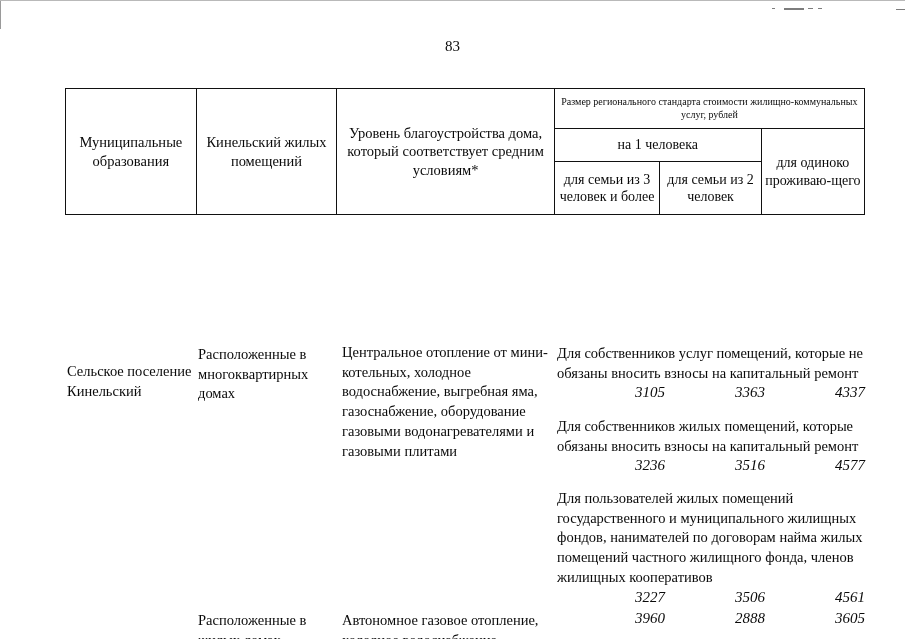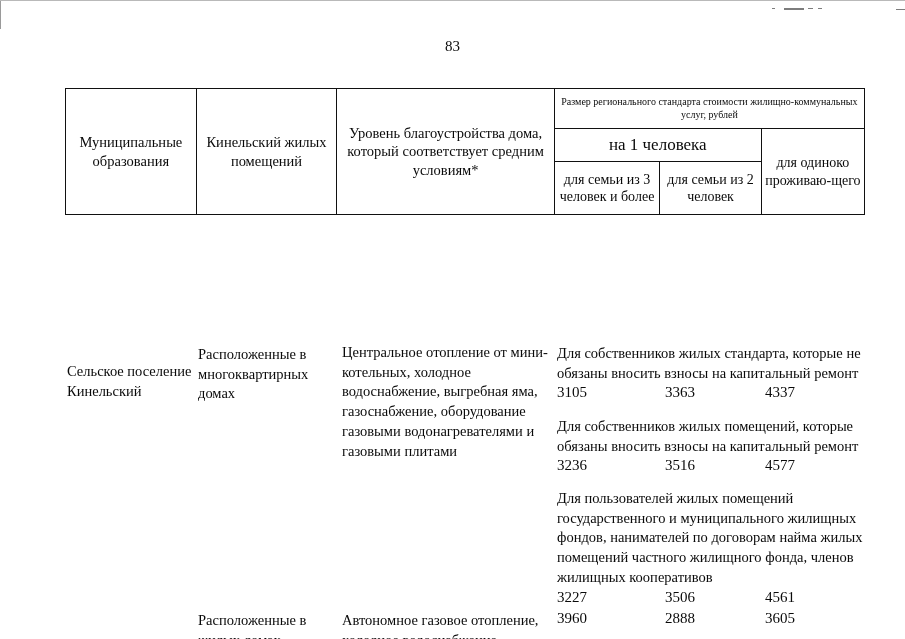--- a/index.html
+++ b/index.html
@@ -101,21 +101,21 @@
     width: 207px;
     border-right: 1.6px solid #111;
     display: flex;
     flex-direction: column;
   }
   .cpp-title {
     box-sizing: border-box;
     height: 33px;
     border-bottom: 1.6px solid #111;
     display: flex; align-items: center; justify-content: center;
-    font-size: 17px;
+    font-size: 14px;
   }
   .cpp-subs {
     flex: 1;
     display: flex;
     align-items: stretch;
   }
   .cpp-sub {
     box-sizing: border-box;
     display: flex; align-items: center; justify-content: center;
     text-align: center;
@@ -153,22 +153,23 @@
     font-size: 14.5px;
     line-height: 1.36;
   }
   .numrow {
     display: flex;
     align-items: baseline;
     font-size: 15px;
     margin-top: 1px;
   }
   .numrow .n {
-    text-align: left;
-    box-sizing: border-box;
+    text-align: right;
+    box-sizing: border-box;
+    font-style: italic;
   }
   .numrow .n1 { width: 108px; }
   .numrow .n2 { width: 100px; }
   .numrow .n3 { width: 100px; }
 </style>
 </head>
 <body>
 
 <div class="scan-edge-top"></div>
 <div class="scan-edge-left"></div>
@@ -220,21 +221,21 @@
 
   <div class="tbody">
 
     <div class="bcell col-muni" style="top:130px;margin-top:17px;">
       <span>Сельское поселение Кинельский</span>
     </div>
     <div class="bcell col-cat" style="top:130px;">Расположенные в многоквартирных домах</div>
     <div class="bcell col-level" style="top:128px;">Центральное отопление от мини-котельных, холодное водоснабжение, выгребная яма, газоснабжение, оборудование газовыми водонагревателями и газовыми плитами</div>
 
     <div class="paygroup" style="top:129px;">
-      <div class="note">Для собственников жилых стандарта, которые не обязаны вносить взносы на капитальный ремонт</div>
+      <div class="note">Для собственников услуг помещений, которые не обязаны вносить взносы на капитальный ремонт</div>
       <div class="numrow">
         <div class="n n1">3105</div>
         <div class="n n2">3363</div>
         <div class="n n3">4337</div>
       </div>
     </div>
 
     <div class="paygroup" style="top:202px;">
       <div class="note">Для собственников  жилых помещений, которые обязаны вносить взносы на капитальный ремонт</div>
       <div class="numrow">

